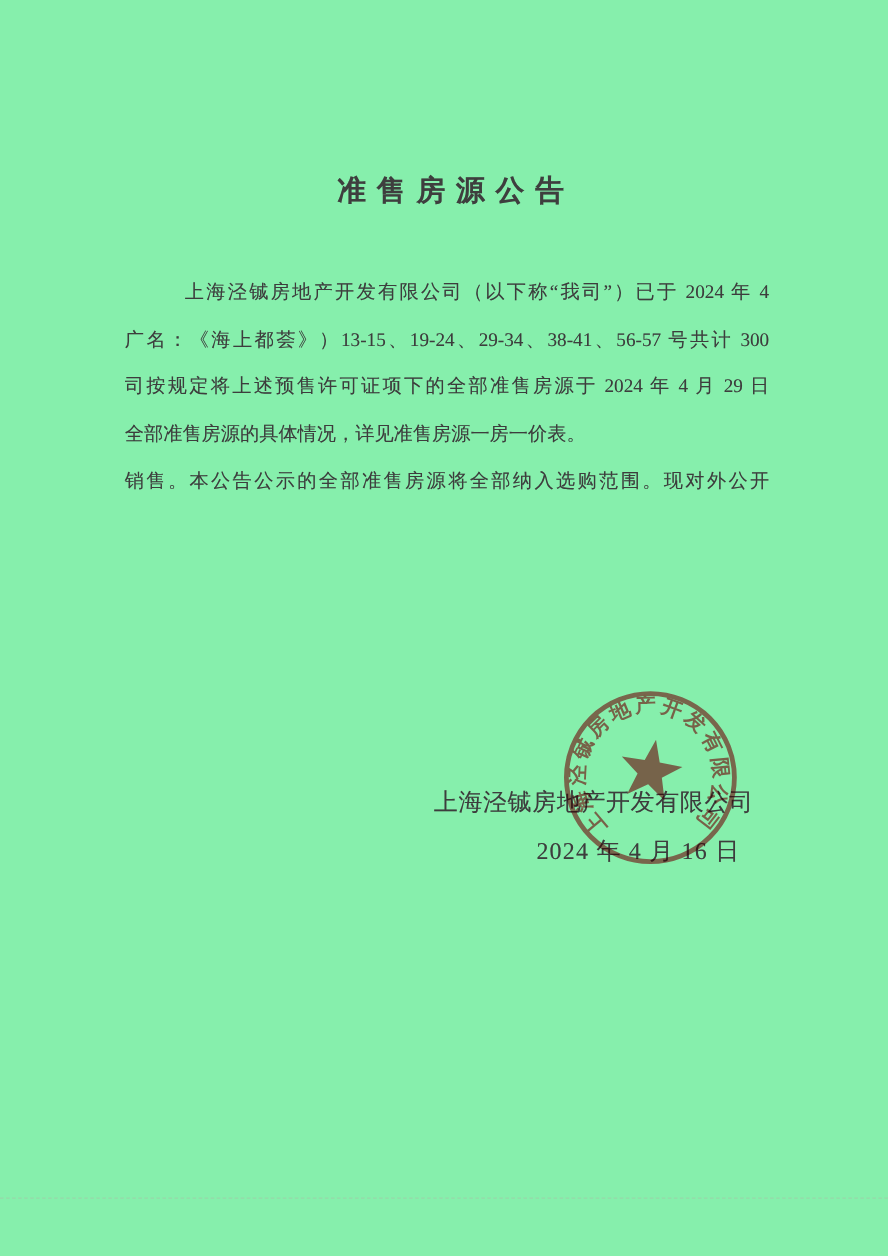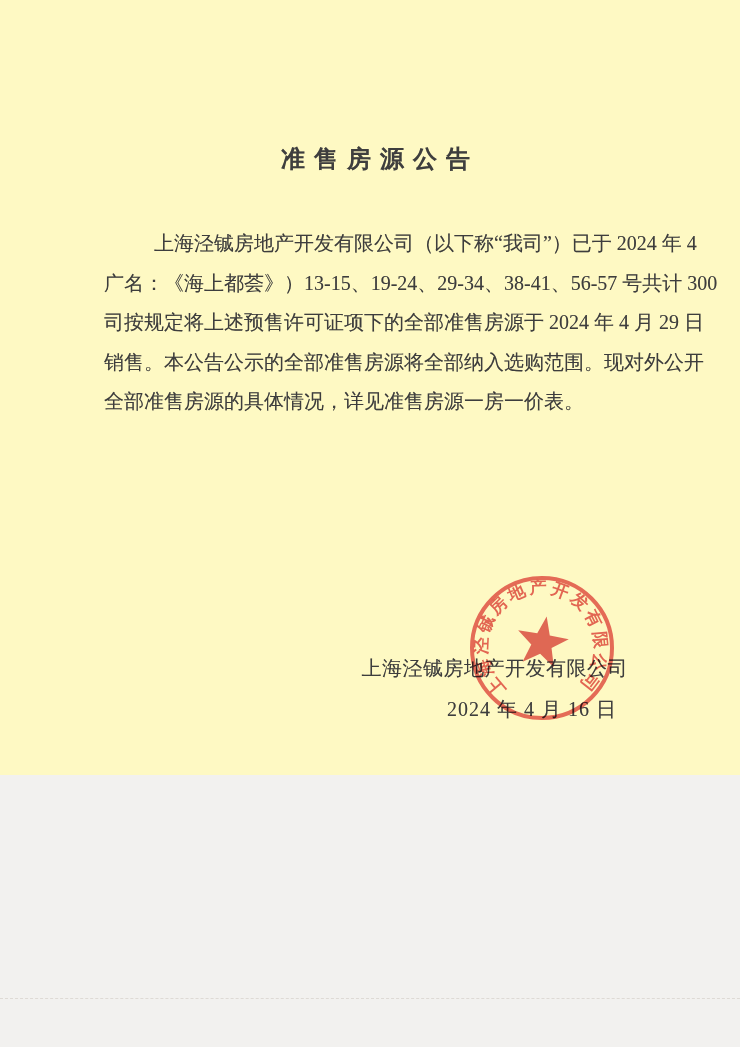--- a/index.html
+++ b/index.html
@@ -8,43 +8,43 @@
     width: 740px;
     height: 1047px;
     overflow: hidden;
     background: #f2f1ef;
     font-family: "Liberation Serif", "DejaVu Serif", serif;
   }
   .paper {
     position: absolute;
     left: 0; top: 0;
     width: 740px;
-    height: 775px;
-    background: #fef9c3;
+    height: 1047px;
+    background: #86efac;
   }
   .doc-title {
     position: absolute;
     top: 143px;
     left: 0;
     width: 740px;
     text-align: center;
     padding-left: 20px;
     box-sizing: border-box;
     font-size: 24px;
     font-weight: 600;
     letter-spacing: 9px;
     color: #3e3e3e;
     text-shadow: 0 0 0.5px rgba(60,60,60,0.4);
   }
   .body-paragraph {
     position: absolute;
     left: 104px;
     top: 224px;
     width: 537px;
-    font-size: 20px;
+    font-size: 16px;
     color: #3d3d3d;
     text-shadow: 0 0 0.5px rgba(60,60,60,0.35);
   }
   .body-line {
     height: 39.5px;
     line-height: 39.5px;
     white-space: nowrap;
     text-align: justify;
     text-align-last: justify;
     overflow: visible;
@@ -111,22 +111,22 @@
 <body>
 
 <div class="paper">
 
   <div class="doc-title">准售房源公告</div>
 
   <div class="body-paragraph">
     <div class="body-line first">上海泾铖房地产开发有限公司（以下称“我司”）已于 2024 年 4</div>
     <div class="body-line">广名：《海上都荟》）13-15、19-24、29-34、38-41、56-57 号共计 300</div>
     <div class="body-line">司按规定将上述预售许可证项下的全部准售房源于 2024 年 4 月 29 日</div>
+    <div class="body-line last">全部准售房源的具体情况，详见准售房源一房一价表。</div>
     <div class="body-line">销售。本公告公示的全部准售房源将全部纳入选购范围。现对外公开</div>
-    <div class="body-line last">全部准售房源的具体情况，详见准售房源一房一价表。</div>
   </div>
 
   <div class="signature-company">上海泾铖房地产开发有限公司</div>
 
   <div class="signature-date">2024 年 4 月 16 日</div>
 
   <svg class="company-seal" viewBox="0 0 152 152" xmlns="http://www.w3.org/2000/svg">
     <circle cx="76" cy="76" r="70" fill="none" stroke="#e2595c" stroke-width="4"></circle>
     <polygon points="76,44 82.35,62.26 101.68,62.66 86.27,74.34 91.88,92.84 76,81.8 60.12,92.84 65.73,74.34 50.32,62.66 69.65,62.26" fill="#d8474b" opacity="0.92" transform="rotate(10 76 71)"></polygon>
     <defs>

